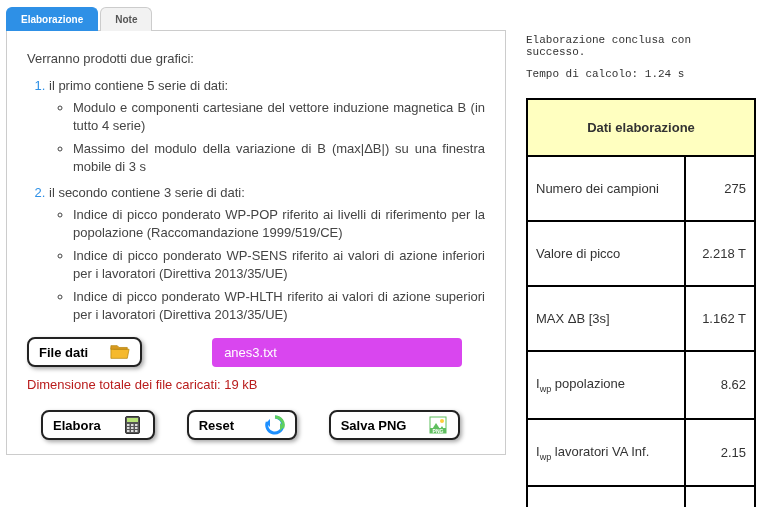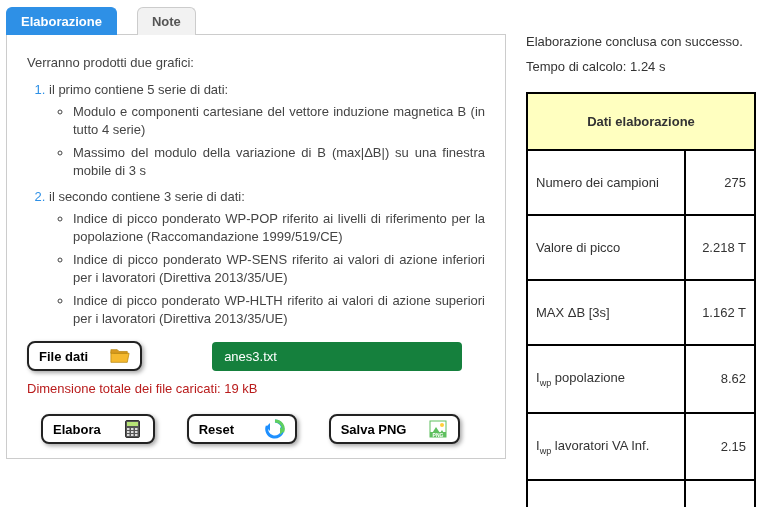--- a/index.html
+++ b/index.html
@@ -16,24 +16,24 @@
   .left { width: 500px; }
   .right { width: 230px; padding-top: 28px; }
 
   
   .tabs { display: flex; border-bottom: 1px solid #ccc; }
   .tab {
     padding: 6px 14px;
     border: 1px solid #ccc;
     border-bottom: none;
     border-radius: 6px 6px 0 0;
-    margin-right: 20px;
+    margin-right: 2px;
     background: #f2f2f2;
     cursor: pointer;
-    font-size: 13px;
+    font-size: 10px;
     font-weight: bold;
     position: relative;
     top: 1px;
   }
   .tab.active { background: #2e90e6; color: #fff; border-color: #2e90e6; }
   .tab.inactive { color: #555; }
 
   .panel {
     border: 1px solid #ccc;
     border-top: none;
@@ -59,33 +59,33 @@
     background: #fff;
     font-size: 13px;
     font-weight: bold;
     cursor: pointer;
     box-shadow: 2px 2px 4px rgba(0,0,0,0.35);
     min-width: 110px;
   }
   .btn .icon { width: 20px; height: 16px; display: inline-flex; align-items: center; justify-content: center; }
 
   .filebox {
-    background: #15803d;
+    background: #d946ef;
     color: #fff;
     padding: 7px 12px;
     border-radius: 4px;
     width: 250px;
     font-size: 13px;
   }
 
   .size-line { margin: 6px 0 18px 0; color: #b91c1c; }
   .btn-row { display: flex; gap: 32px; margin-left: 14px; }
 
   
-  .status { margin-bottom: 18px; font-size: 13px; }
+  .status { margin-bottom: 18px; font-size: 11px; font-family: Liberation Mono, monospace; }
   .status p { margin: 0 0 10px 0; }
 
   table.results {
     border-collapse: collapse;
     width: 100%;
     font-size: 13px;
   }
   table.results, table.results th, table.results td {
     border: 2px solid #000;
   }

